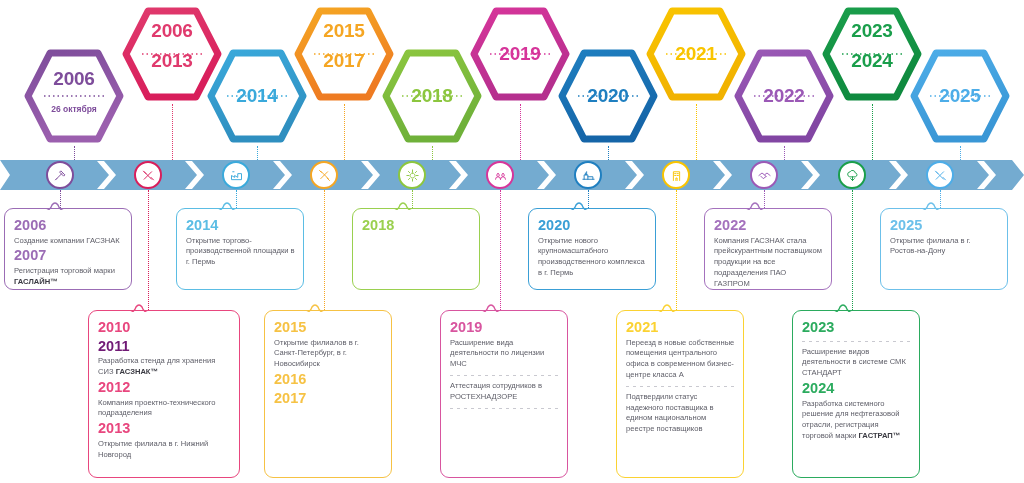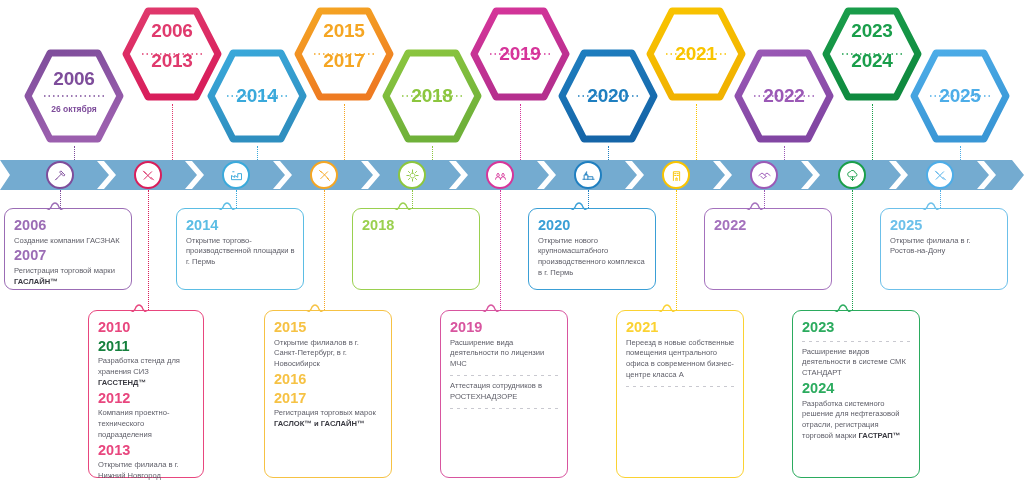--- a/index.html
+++ b/index.html
@@ -344,29 +344,29 @@
         <div class="notch" style="left: 39px;">
           <svg width="22" height="10">
             <path d="M0,9 Q6,9 8,3 Q11,-1 14,3 Q16,9 22,9" fill="none" stroke="#9b6cb5" stroke-width="1.4"></path>
           </svg>
         </div>
         <div class="yr" style="color: rgb(155, 108, 181);">2006</div>
         <div class="tx">Создание компании ГАСЗНАК</div>
         <div class="yr" style="color: rgb(155, 108, 181);">2007</div>
         <div class="tx">Регистрация торговой марки <b>ГАСЛАЙН™</b></div>
       </div>
-      <div class="card" style="left: 88px; top: 310px; width: 116px; height: 168px; border-color: rgb(232, 70, 126);">
+      <div class="card" style="left: 88px; top: 310px; width: 152px; height: 168px; border-color: rgb(232, 70, 126);">
         <div class="notch" style="left: 39px;">
           <svg width="22" height="10">
             <path d="M0,9 Q6,9 8,3 Q11,-1 14,3 Q16,9 22,9" fill="none" stroke="#e8467e" stroke-width="1.4"></path>
           </svg>
         </div>
         <div class="yr" style="color: rgb(232, 70, 126);">2010</div>
-        <div class="yr" style="color: #15803d;">2011</div>
-        <div class="tx">Разработка стенда для хранения СИЗ <b>ГАССТЕНД™</b></div>
+        <div class="yr" style="color: #701a75;">2011</div>
+        <div class="tx">Разработка стенда для хранения СИЗ <b>ГАСЗНАК™</b></div>
         <div class="yr" style="color: rgb(232, 70, 126);">2012</div>
         <div class="tx">Компания проектно-технического подразделения</div>
         <div class="yr" style="color: rgb(232, 70, 126);">2013</div>
         <div class="tx">Открытие филиала в г. Нижний Новгород</div>
       </div>
       <div class="card" style="left: 176px; top: 208px; width: 128px; height: 82px; border-color: rgb(91, 189, 228);">
         <div class="notch" style="left: 39px;">
           <svg width="22" height="10">
             <path d="M0,9 Q6,9 8,3 Q11,-1 14,3 Q16,9 22,9" fill="none" stroke="#5bbde4" stroke-width="1.4"></path>
           </svg>
@@ -377,21 +377,20 @@
       <div class="card" style="left: 264px; top: 310px; width: 128px; height: 168px; border-color: rgb(246, 194, 68);">
         <div class="notch" style="left: 39px;">
           <svg width="22" height="10">
             <path d="M0,9 Q6,9 8,3 Q11,-1 14,3 Q16,9 22,9" fill="none" stroke="#f6c244" stroke-width="1.4"></path>
           </svg>
         </div>
         <div class="yr" style="color: rgb(246, 194, 68);">2015</div>
         <div class="tx">Открытие филиалов в г. Санкт-Петербург, в г. Новосибирск</div>
         <div class="yr" style="color: rgb(246, 194, 68);">2016</div>
         <div class="yr" style="color: rgb(246, 194, 68);">2017</div>
-        <div class="tx">Регистрация торговых марок <b>ГАСЛОК™ и ГАСЛАЙН™</b></div>
       </div>
       <div class="card" style="left: 352px; top: 208px; width: 128px; height: 82px; border-color: rgb(154, 208, 79);">
         <div class="notch" style="left: 39px;">
           <svg width="22" height="10">
             <path d="M0,9 Q6,9 8,3 Q11,-1 14,3 Q16,9 22,9" fill="none" stroke="#9ad04f" stroke-width="1.4"></path>
           </svg>
         </div>
         <div class="yr" style="color: rgb(154, 208, 79);">2018</div>
       </div>
       <div class="card" style="left: 440px; top: 310px; width: 128px; height: 168px; border-color: rgb(216, 85, 159);">
@@ -417,28 +416,30 @@
       </div>
       <div class="card" style="left: 616px; top: 310px; width: 128px; height: 168px; border-color: rgb(251, 210, 50);">
         <div class="notch" style="left: 39px;">
           <svg width="22" height="10">
             <path d="M0,9 Q6,9 8,3 Q11,-1 14,3 Q16,9 22,9" fill="none" stroke="#fbd232" stroke-width="1.4"></path>
           </svg>
         </div>
         <div class="yr" style="color: rgb(251, 210, 50);">2021</div>
         <div class="tx">Переезд в новые собственные помещения центрального офиса в современном бизнес-центре класса А</div>
         <div class="dots"></div>
+        <div class="tx">Подтвердили статус надежного поставщика в едином национальном реестре поставщиков</div>
       </div>
       <div class="card" style="left: 704px; top: 208px; width: 128px; height: 82px; border-color: rgb(164, 113, 189);">
         <div class="notch" style="left: 39px;">
           <svg width="22" height="10">
             <path d="M0,9 Q6,9 8,3 Q11,-1 14,3 Q16,9 22,9" fill="none" stroke="#a471bd" stroke-width="1.4"></path>
           </svg>
         </div>
         <div class="yr" style="color: rgb(164, 113, 189);">2022</div>
+        <div class="tx">Компания ГАСЗНАК стала прейскурантным поставщиком продукции на все подразделения ПАО ГАЗПРОМ</div>
       </div>
       <div class="card" style="left: 792px; top: 310px; width: 128px; height: 168px; border-color: rgb(43, 171, 94);">
         <div class="notch" style="left: 39px;">
           <svg width="22" height="10">
             <path d="M0,9 Q6,9 8,3 Q11,-1 14,3 Q16,9 22,9" fill="none" stroke="#2bab5e" stroke-width="1.4"></path>
           </svg>
         </div>
         <div class="yr" style="color: rgb(43, 171, 94);">2023</div>
         <div class="dots"></div>
         <div class="tx">Расширение видов деятельности в системе СМК СТАНДАРТ</div>

